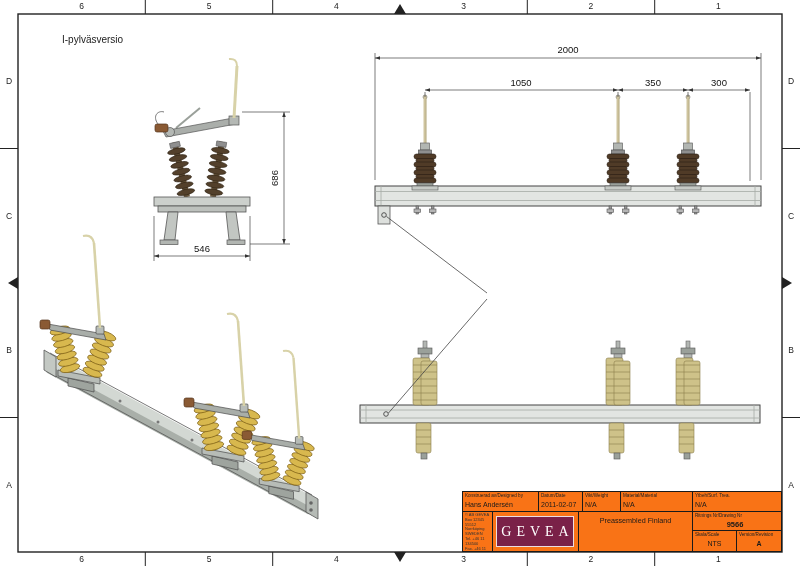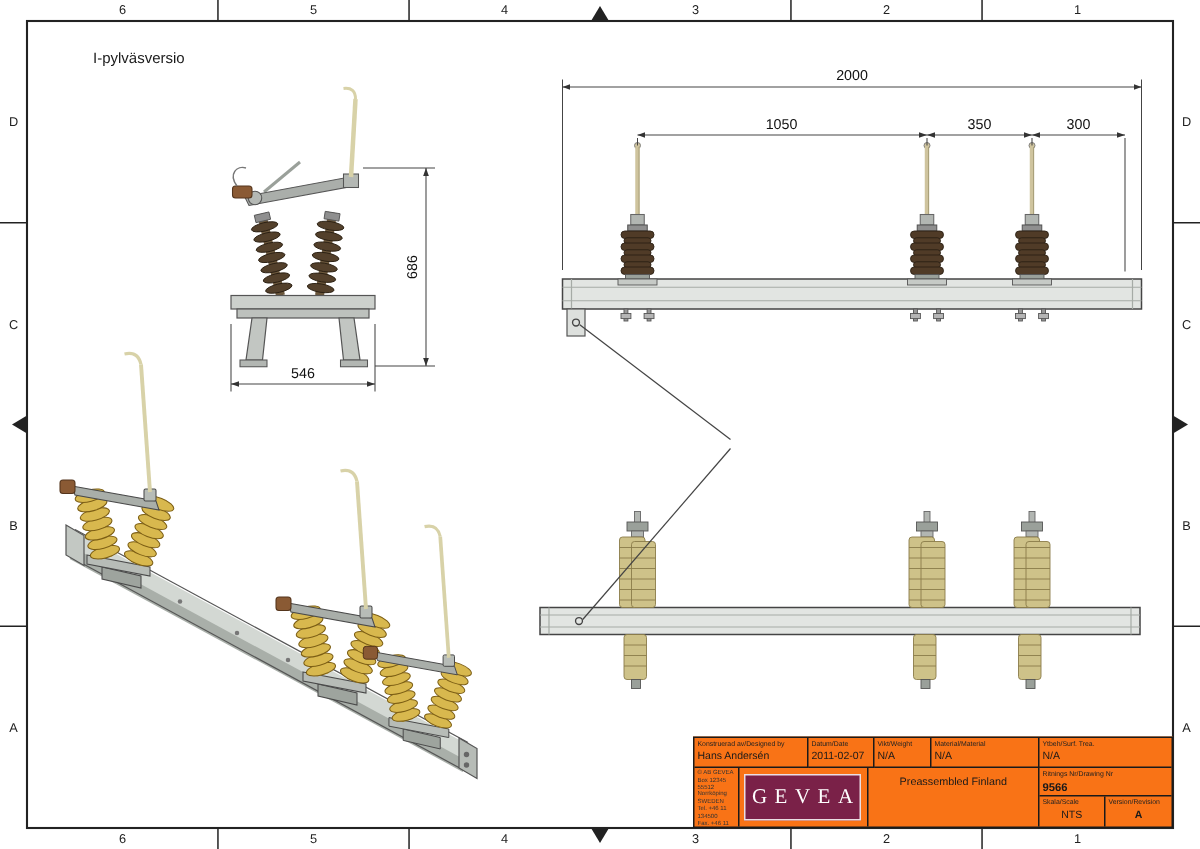--- a/index.html
+++ b/index.html
@@ -32,21 +32,21 @@
   .tb-logo{position:absolute;left:3px;top:4px;right:4px;bottom:4px;
            display:flex;align-items:center;justify-content:center;
            color:#fff;font-family:"Liberation Serif",serif;font-size:14px;
            letter-spacing:5px;box-shadow:inset 0 0 0 1px rgba(255,255,255,.85);
            padding-left:5px;}
   .tb-part{position:absolute;left:116px;top:20px;width:114px;height:39px;
            border-right:0.8px solid #1a1a1a;box-sizing:border-box;}
   .tb-partnum{height:20px;line-height:20px;text-align:center;font-size:10.5px;
               border-bottom:0.8px solid #1a1a1a;}
   .tb-partname{height:18px;line-height:18px;text-align:center;font-size:7.2px;}
-  .tb-num-value{font-size:7.5px;font-weight:bold;text-align:left;padding-right:4px;}
+  .tb-num-value{font-size:7.5px;font-weight:bold;text-align:center;padding-right:4px;}
   .tb-center-val{text-align:center;}
   .tb-bold{font-weight:bold;}
 </style>
 </head>
 <body>
 
 <div class="sheet">
 
   <svg width="800" height="566" viewBox="0 0 800 566">
     <defs>

